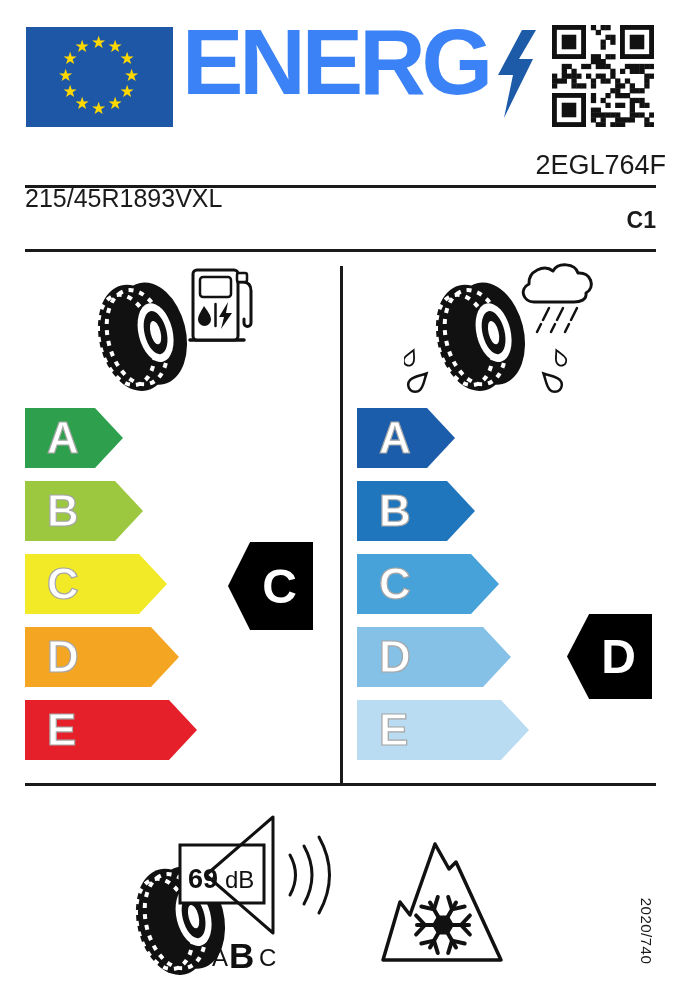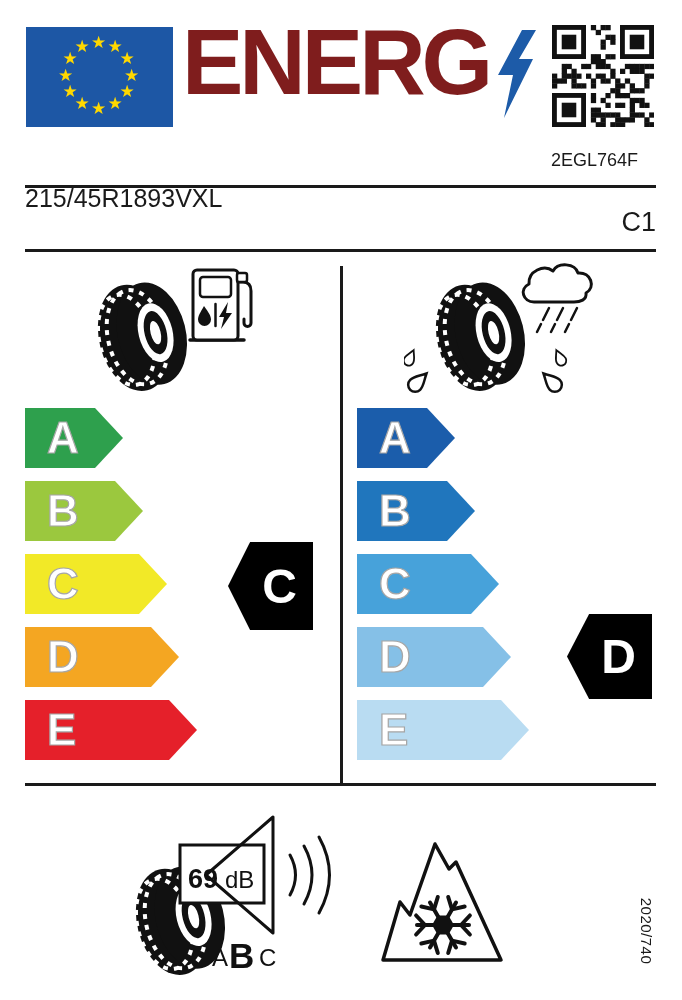--- a/index.html
+++ b/index.html
@@ -4,32 +4,32 @@
 <style>
   html,body{margin:0;padding:0;background:#fff;}
   .label{
     position:relative;width:682px;height:1000px;background:#fff;overflow:hidden;
     font-family:"Liberation Sans","DejaVu Sans",sans-serif;color:#1a1a1a;
   }
   .abs{position:absolute;}
   
   .flag{left:26px;top:27px;width:147px;height:100px;background:#1d57a5;}
   .star{position:absolute;color:#ffd800;font-size:17px;line-height:1;font-family:"DejaVu Sans",sans-serif;}
-  .energ{left:182px;top:16px;font-size:92px;font-weight:700;letter-spacing:-4px;line-height:1;color:#7f1d1d;}
+  .energ{left:182px;top:16px;font-size:92px;font-weight:700;letter-spacing:-4px;line-height:1;color:#3b82f6;}
   .bolt{left:496px;top:30px;}
   .qr{left:552px;top:25px;}
   
   .brand{left:25px;top:151px;font-size:27px;font-weight:700;line-height:1.1;}
-  .model{right:44px;top:151px;font-size:18px;line-height:1.1;}
+  .model{right:16px;top:151px;font-size:27px;line-height:1.1;}
   .rule{left:25px;width:631px;height:3px;background:#1a1a1a;}
   .rule1{top:185px;}
   .rule2{top:249px;}
   .rule3{top:783px;}
   .size{left:25px;top:185px;font-size:25px;line-height:1.1;}
-  .tclass{right:26px;top:208px;font-size:27px;line-height:1.1;}
+  .tclass{right:26px;top:208px;font-size:23px;line-height:1.1;font-weight:bold;}
   
   .vdivider{left:340px;top:266px;width:3px;height:520px;background:#1a1a1a;}
   .bar{height:60px;display:flex;align-items:center;
        clip-path:polygon(0 0, calc(100% - 28px) 0, 100% 50%, calc(100% - 28px) 100%, 0 100%);}
   .bar span{padding-left:22px;font-size:44px;font-weight:700;color:#fff;
        -webkit-text-stroke:1.2px #a6a6a6;line-height:60px;}
   .r1{top:408px;} .r2{top:481px;} .r3{top:554px;} .r4{top:627px;} .r5{top:700px;}
   .colL{left:25px;} .colR{left:357px;}
   .marker{background:#000;color:#fff;display:flex;align-items:center;justify-content:center;
        clip-path:polygon(0 50%, 26% 0, 100% 0, 100% 100%, 26% 100%);

